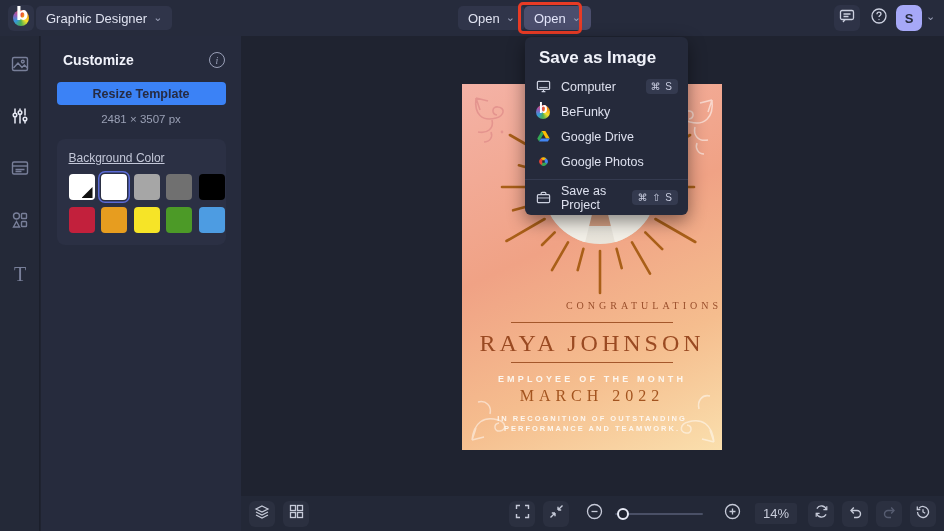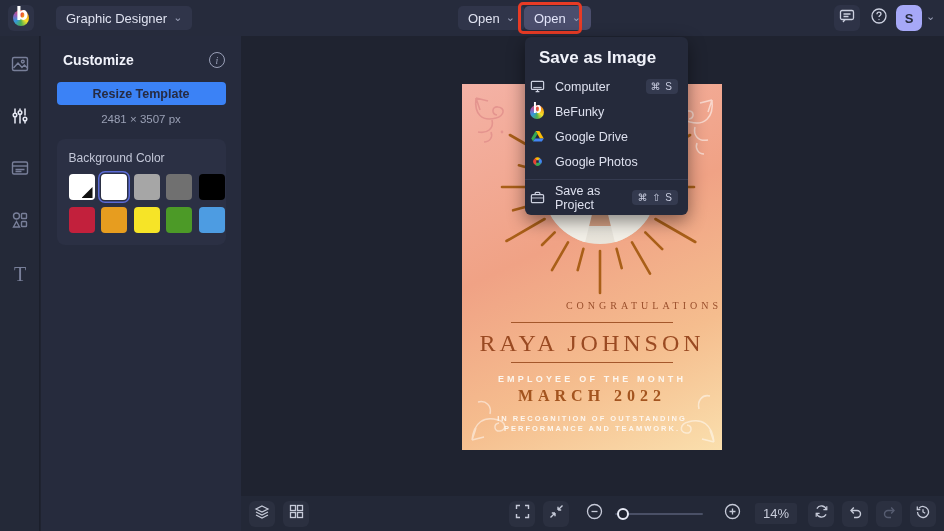--- a/index.html
+++ b/index.html
@@ -8,21 +8,21 @@
 
   
   .topbar { position:absolute; left:0; top:0; width:944px; height:36px; background:#262b3c; z-index:30; }
   .logo { position:absolute; left:8px; top:5px; width:26px; height:26px; border-radius:6px; background:#2e3347; display:flex; align-items:center; justify-content:center; }
   .logo .bf-ball { width:16px; height:16px; border-radius:50%;
      background:conic-gradient(#e84c3d,#f39c12,#f7e02a,#4caf50,#3498db,#9b59b6,#e84c3d); position:relative; }
   .logo .bf-ball::after { content:"b"; position:absolute; left:3px; top:-6px; font-weight:bold; font-size:17px; color:#fff; font-family:"DejaVu Sans",sans-serif; }
   .tb-btn { position:absolute; top:6px; height:24px; background:#30354a; border:none; border-radius:5px;
      color:#dfe2f0; font-size:13px; padding:0 10px; display:flex; align-items:center; gap:6px; cursor:pointer; font-family:inherit;}
   .chev { font-size:11px; color:#9aa0b8; line-height:1; transform:translateY(-1px); }
-  #app-menu { left:56px; }
+  #app-menu { left:36px; }
   #open-btn { left:458px; }
   #save-btn { left:524px; background:#4b4e6d; color:#e3e5fa; }
   .annotation { position:absolute; left:518px; top:2px; width:64px; height:32px; border:3px solid #e83b25; border-radius:5px; z-index:40; pointer-events:none; }
   .tb-icon { position:absolute; top:5px; width:26px; height:26px; border-radius:6px; background:#2e3347;
      display:flex; align-items:center; justify-content:center; color:#cdd1e0; cursor:pointer; }
   #chat-icon-btn { left:834px; }
   #help-icon-btn { left:866px; background:transparent; }
   .avatar { position:absolute; left:896px; top:5px; width:26px; height:26px; border-radius:7px; background:#a6a8f7;
      color:#262b3c; font-weight:bold; font-size:13px; display:flex; align-items:center; justify-content:center; cursor:pointer; }
   #avatar-chevron { position:absolute; left:926px; top:12px; font-size:11px; color:#9aa0b8; cursor:pointer; }
@@ -35,21 +35,21 @@
   
   .panel { position:absolute; left:41px; top:36px; width:200px; height:495px; background:#262b3d; z-index:20; }
   .panel-head { display:flex; align-items:center; justify-content:space-between; padding:16px 16px 0 22px; }
   .panel-title { font-size:14px; font-weight:bold; color:#f0f2fa; }
   .info-icon { width:16px; height:16px; border:1.4px solid #9aa0b8; border-radius:50%; color:#9aa0b8;
      font-size:10px; display:flex; align-items:center; justify-content:center; font-style:italic; font-family:"Liberation Serif",serif; cursor:pointer;}
   .resize-btn { display:block; margin:14px auto 0; width:169px; height:23px; background:#3b82f6; color:#262b42;
      font-weight:bold; font-size:12.5px; border:none; border-radius:4px; cursor:pointer; font-family:inherit; }
   .dims { text-align:center; font-size:11.5px; color:#9aa0b5; margin-top:8px; }
   .bg-card { margin:14px auto 0; width:169px; background:#2b3044; border-radius:8px; padding:12px 12px 12px 12px; }
-  .bg-label { font-size:12px; color:#c3c7d8; margin-bottom:9px; }
+  .bg-label { font-size:12px; color:#c3c7d8; margin-bottom:9px;text-decoration:underline; }
   .swatch-grid { display:grid; grid-template-columns:repeat(5,26px); gap:7px 6.5px; }
   .swatch { width:26px; height:26px; border-radius:4px; cursor:pointer; position:relative; }
   .swatch.selected { box-shadow:0 0 0 1.5px #2b3044, 0 0 0 3px #5b6bd6; }
   .swatch.transparent { overflow:hidden; }
   .swatch.transparent::after { content:""; position:absolute; right:2px; bottom:2px; width:11px; height:11px;
      background:#111; clip-path:polygon(100% 0, 100% 100%, 0 100%); }
 
   
   .canvas-area { position:absolute; left:241px; top:36px; width:703px; height:460px; background:#1f2330; }
 
@@ -63,28 +63,28 @@
   .photo .neck { position:absolute; left:42px; top:36px; width:30px; height:60px; background:#d6a184; }
   .photo .face { position:absolute; left:36px; top:0px; width:42px; height:44px; background:#dcab8d; border-radius:0 0 18px 18px; }
   .photo .shirt-l { position:absolute; left:6px; top:74px; width:40px; height:40px; background:#f3f0e8; transform:rotate(14deg); }
   .photo .shirt-r { position:absolute; right:6px; top:74px; width:40px; height:40px; background:#f3f0e8; transform:rotate(-14deg); }
   .cert-text { position:absolute; left:0; width:260px; text-align:center; font-family:"Liberation Serif",serif; }
   .congrats { top:216px; font-size:10px; font-weight:normal; letter-spacing:4px; color:#9a4f2c;text-align:right; }
   .cert-line { position:absolute; left:49px; width:162px; height:0; border-top:1.3px solid #a4572b; }
   .line1 { top:238px; } .line2 { top:278px; }
   .cert-name { top:246px; font-size:24px; letter-spacing:4px; color:#9a4a22; }
   .cert-sub { top:290px; font-size:9px; font-weight:bold; letter-spacing:3.2px; color:#fdf6ee; font-family:"Liberation Sans",sans-serif; }
-  .cert-date { top:303px; font-size:16px; font-weight:bold; letter-spacing:5px; color:#a3541f; }
+  .cert-date { top:303px; font-size:16px; font-weight:normal; letter-spacing:5px; color:#a3541f; }
   .cert-rec { top:330px; font-size:7.5px; font-weight:bold; letter-spacing:2px; color:#fdf6ee; line-height:1.35; font-family:"Liberation Sans",sans-serif; }
 
   
   .save-menu { position:absolute; left:525px; top:37px; width:163px; background:#252a3b; border-radius:6px;
      box-shadow:0 6px 18px rgba(0,0,0,.45); z-index:50; padding:9px 0 5px; }
   .sm-header { font-size:17px; font-weight:bold; color:#f0f2fa; padding:2px 14px 6px; }
-  .sm-item { height:25px; display:flex; align-items:center; gap:10px; padding:0 10px 0 4px; font-size:12.5px; color:#dde0ee; cursor:pointer; }
+  .sm-item { height:25px; display:flex; align-items:center; gap:10px; padding:0 10px 0 10px; font-size:12.5px; color:#dde0ee; cursor:pointer; }
   .mi-icon { width:16px; height:16px; display:flex; align-items:center; justify-content:center; color:#cdd1e0; flex:0 0 16px; }
   .mi-label { flex:1; }
   .mi-badge { background:#343a4f; color:#c9cde0; font-size:10px; border-radius:4px; padding:2px 5px; letter-spacing:1px; }
   .mi-chev { color:#9aa0b8; font-size:13px; padding-right:4px; }
   .sm-divider { height:0; border-top:1px solid #343a4f; margin:5px 0 5px; }
   .bf-mini { width:14px; height:14px; border-radius:50%; background:conic-gradient(#e84c3d,#f39c12,#f7e02a,#4caf50,#3498db,#9b59b6,#e84c3d); position:relative; }
   .bf-mini::after { content:"b"; position:absolute; left:3px; top:-5px; font-weight:bold; font-size:14px; color:#fff; }
 
   
   .bottombar { position:absolute; left:241px; top:496px; width:703px; height:35px; background:#232837; display:flex; align-items:center; z-index:20; }

